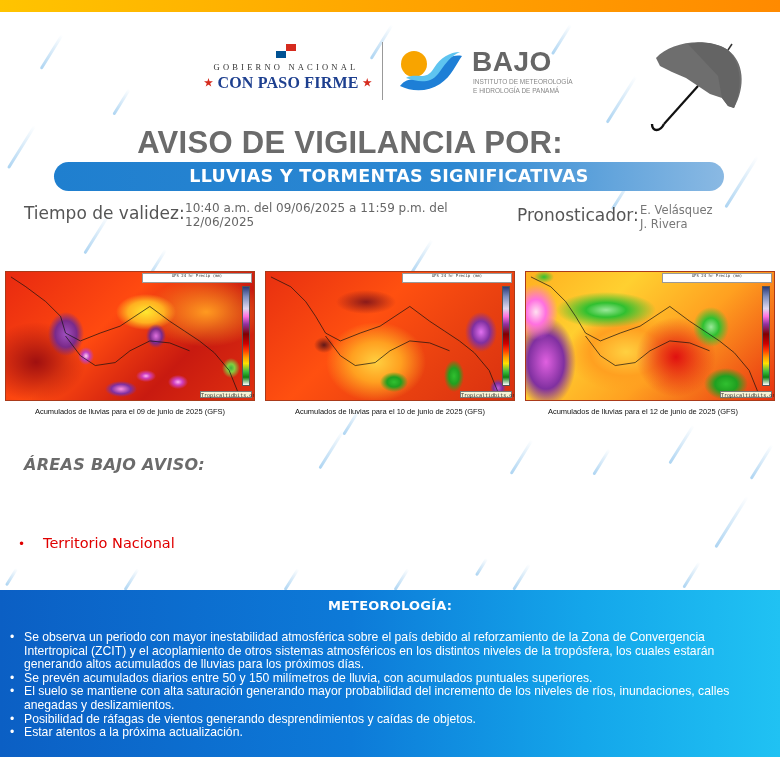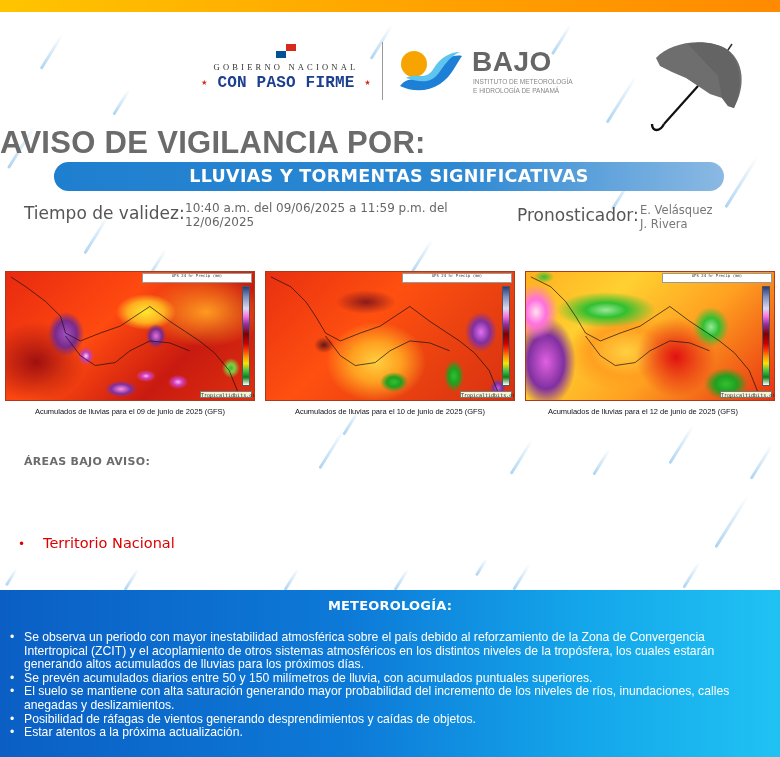--- a/index.html
+++ b/index.html
@@ -13,32 +13,32 @@
   .drop { position: absolute; width: 3px; border-radius: 2px; background: linear-gradient(180deg, rgba(160,205,240,0) 0%, rgba(130,190,235,0.65) 100%); transform: rotate(32deg); }
 
   
   .gob { position: absolute; left: 200px; top: 44px; width: 172px; text-align: center; }
   .flag { position: relative; width: 20px; height: 14px; margin: 0 auto 4px auto; }
   .flag .q1 { position: absolute; left: 0; top: 0; width: 10px; height: 7px; background: #ffffff; }
   .flag .q2 { position: absolute; left: 10px; top: 0; width: 10px; height: 7px; background: #d52b1e; }
   .flag .q3 { position: absolute; left: 0; top: 7px; width: 10px; height: 7px; background: #005293; }
   .flag .q4 { position: absolute; left: 10px; top: 7px; width: 10px; height: 7px; background: #ffffff; }
   .gob-line1 { font-family: Liberation Serif, serif; font-size: 8.5px; letter-spacing: 3.2px; color: #333; }
-  .gob-line2 { font-family: Liberation Mono, monospace; font-size: 16px; font-weight: bold; color: #1d3f8f; letter-spacing: 0.2px; margin-top: 2px; }
+  .gob-line2 { font-family: Liberation Serif, serif; font-size: 16px; font-weight: bold; color: #1d3f8f; letter-spacing: 0.2px; margin-top: 2px; text-align: right; }
   .gob-line2 .star { color: #d52b1e; font-size: 10px; vertical-align: 2px; }
   .divider { position: absolute; left: 382px; top: 42px; width: 1px; height: 58px; background: #999; }
 
   .imhpa-logo { position: absolute; left: 398px; top: 46px; width: 64px; height: 48px; }
   .imhpa-name { position: absolute; left: 472px; top: 46px; font-family: "Liberation Sans", sans-serif; font-weight: bold; font-size: 28px; color: #666; letter-spacing: 0.5px; }
   .imhpa-sub { position: absolute; left: 473px; top: 77px; font-family: "Liberation Sans", sans-serif; font-size: 6.5px; color: #888; line-height: 9px; }
 
   .umbrella { position: absolute; left: 648px; top: 36px; width: 100px; height: 100px; }
 
   
-  .title { position: absolute; left: 0; width: 700px; top: 125px; 
+  .title { position: absolute; left: 0; width: 700px; top: 125px; text-align: center;
     font-family: "Liberation Sans", sans-serif; font-weight: bold; font-size: 31px; color: #6b6b6b; letter-spacing: 0.3px; }
   .subtitle-band { position: absolute; left: 54px; top: 162px; width: 670px; height: 29px; border-radius: 15px;
     background: linear-gradient(90deg, #1f7fcf 0%, #2d88d2 60%, #8ab9e3 100%); }
   .subtitle { position: absolute; left: 54px; top: 162px; width: 670px; height: 15px; line-height: 29px; text-align: center;
     font-family: "DejaVu Sans", sans-serif; font-weight: bold; font-size: 17.5px; color: #ffffff; letter-spacing: 0.3px; }
 
   .validity-label { position: absolute; left: 24px; top: 203px; font-family: "DejaVu Sans", sans-serif; font-size: 17px; color: #555; }
   .validity-value { position: absolute; left: 185px; top: 201px; width: 300px; font-family: "DejaVu Sans", sans-serif; font-size: 12px; color: #666; line-height: 14px; }
   .forecaster-label { position: absolute; left: 517px; top: 205px; font-family: "DejaVu Sans", sans-serif; font-size: 17px; color: #555; }
   .forecaster-value { position: absolute; left: 640px; top: 203px; font-family: "DejaVu Sans", sans-serif; font-size: 11.5px; color: #777; line-height: 14px; }
@@ -48,21 +48,21 @@
   .map .hdr { position: absolute; right: 2px; top: 1px; width: 110px; height: 10px; background: #fff; border: 1px solid #999;
     font-family: "DejaVu Sans Mono", monospace; font-size: 4px; color: #333; text-align: center; line-height: 4.5px; }
   .map .legend { position: absolute; right: 4px; top: 14px; width: 8px; height: 100px;
     background: linear-gradient(180deg, #2a3a7a 0%, #8090c0 10%, #e0d8f0 22%, #ff70e0 30%, #9030a0 38%, #800000 48%, #d00000 58%, #ff3000 64%, #ffa000 72%, #ffe000 78%, #40c040 86%, #108010 92%, #ffffff 100%); border: 1px solid #555; }
   .map .credit { position: absolute; right: 2px; bottom: 2px; width: 52px; height: 7px; background: #f7f3d6; border: 1px solid #777;
     font-family: "DejaVu Sans Mono", monospace; font-size: 5px; color: #222; text-align: center; line-height: 6px; }
   .coast { position: absolute; left: 0; top: 0; width: 100%; height: 100%; }
   .map-caption { position: absolute; top: 407px; width: 260px; text-align: center; font-family: "Liberation Sans", sans-serif; font-size: 7.5px; color: #111; }
 
   
-  .areas-title { position: absolute; left: 24px; top: 455px; font-family: "DejaVu Sans", sans-serif; font-weight: bold; font-size: 11px; color: #6b6b6b; letter-spacing: 0.3px; }
+  .areas-title { position: absolute; left: 24px; top: 455px; font-family: "DejaVu Sans", sans-serif; font-weight: bold; font-size: 16px; color: #6b6b6b; letter-spacing: 0.3px; font-style: italic; }
   .areas-list { position: absolute; left: 18px; top: 494px; list-style: none; }
   .areas-list li { font-family: "DejaVu Sans", sans-serif; font-size: 14.5px; color: #e00000; line-height: 19px; margin-top: 40px; }
   .areas-list li .bullet { display: inline-block; width: 25px; font-size: 12px; }
 
   
   .desc { position: absolute; left: 0; top: 590px; width: 780px; height: 167px;
     background: linear-gradient(90deg, #0b5fc4 0%, #0d7ad8 45%, #14a6ea 75%, #20c2f3 100%); }
   .desc-title { position: absolute; left: 0; top: 8px; width: 780px; text-align: center; font-family: "DejaVu Sans", sans-serif; font-weight: bold; font-size: 13px; color: #ffffff; letter-spacing: 0.2px; }
   .desc-list { position: absolute; left: 10px; top: 41px; width: 760px; list-style: none; }
   .desc-list li { position: relative; padding-left: 14px; font-family: "Liberation Sans", sans-serif; font-size: 12.2px; color: #ffffff; line-height: 13.6px; }

